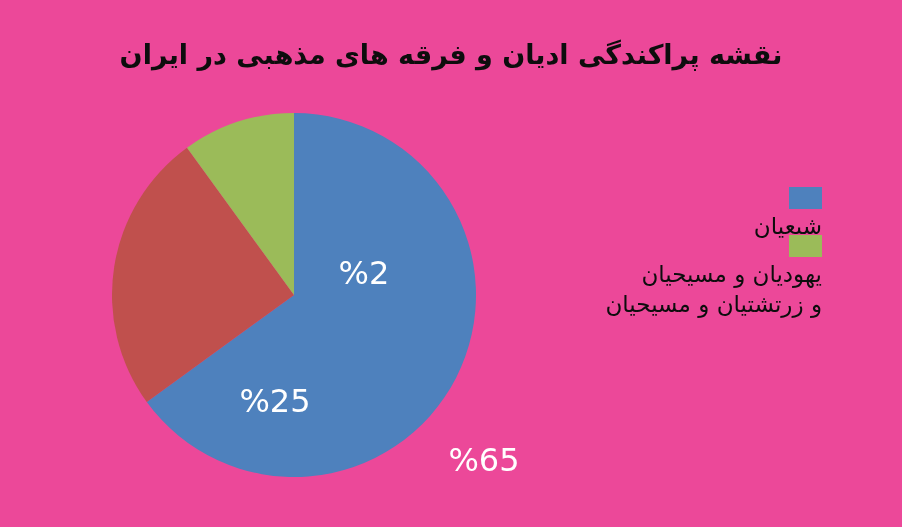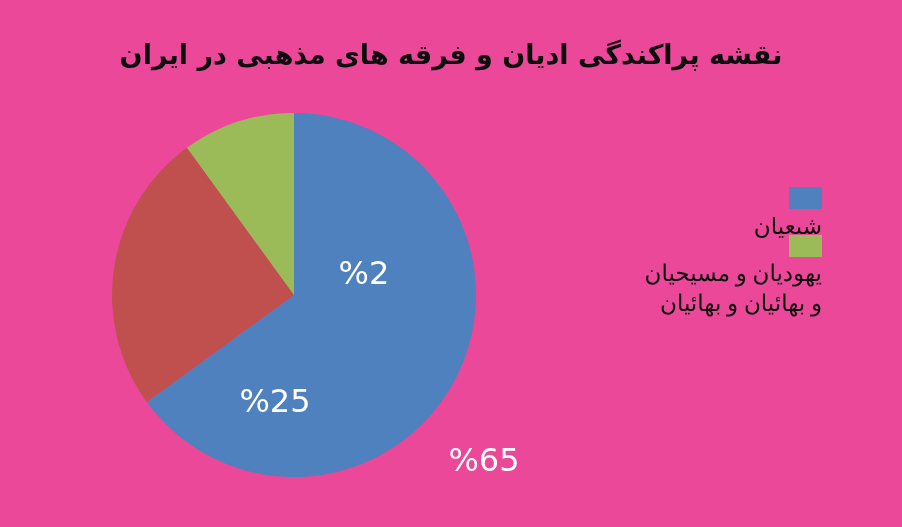--- a/index.html
+++ b/index.html
@@ -75,21 +75,21 @@
   }
   .legend-row {
     display: flex;
     flex-direction: column;
     align-items: flex-start;
     justify-content: flex-start;
     width: 100%;
   }
   #legend-row-0 { height: 48px; }
   #legend-row-1 { height: 50px; }
-  #legend-row-2 { height: 70px; font-family: Liberation Serif, serif; }
+  #legend-row-2 { height: 70px; }
 
   .legend-swatch {
     flex: 0 0 auto;
     width: 33px;
     height: 22px;
     margin-top: 7px;
     margin-left: 16px;
   }
   .legend-label {
     flex: 1 1 auto;
@@ -134,18 +134,18 @@
       <span class="legend-label">
         <span class="legend-label-line">شیعیان</span>
       </span>
     </div>
 
 
     <div class="legend-row" id="legend-row-2">
       <span class="legend-swatch" style="background: rgb(155, 187, 89);"></span>
       <span class="legend-label">
         <span class="legend-label-line">یهودیان و مسیحیان</span>
-        <span class="legend-label-line">و بهائیان و بهائیان</span>
+        <span class="legend-label-line">و زرتشتیان و مسیحیان</span>
       </span>
     </div>
 
   </div>
 </div>
 
 </body></html>

